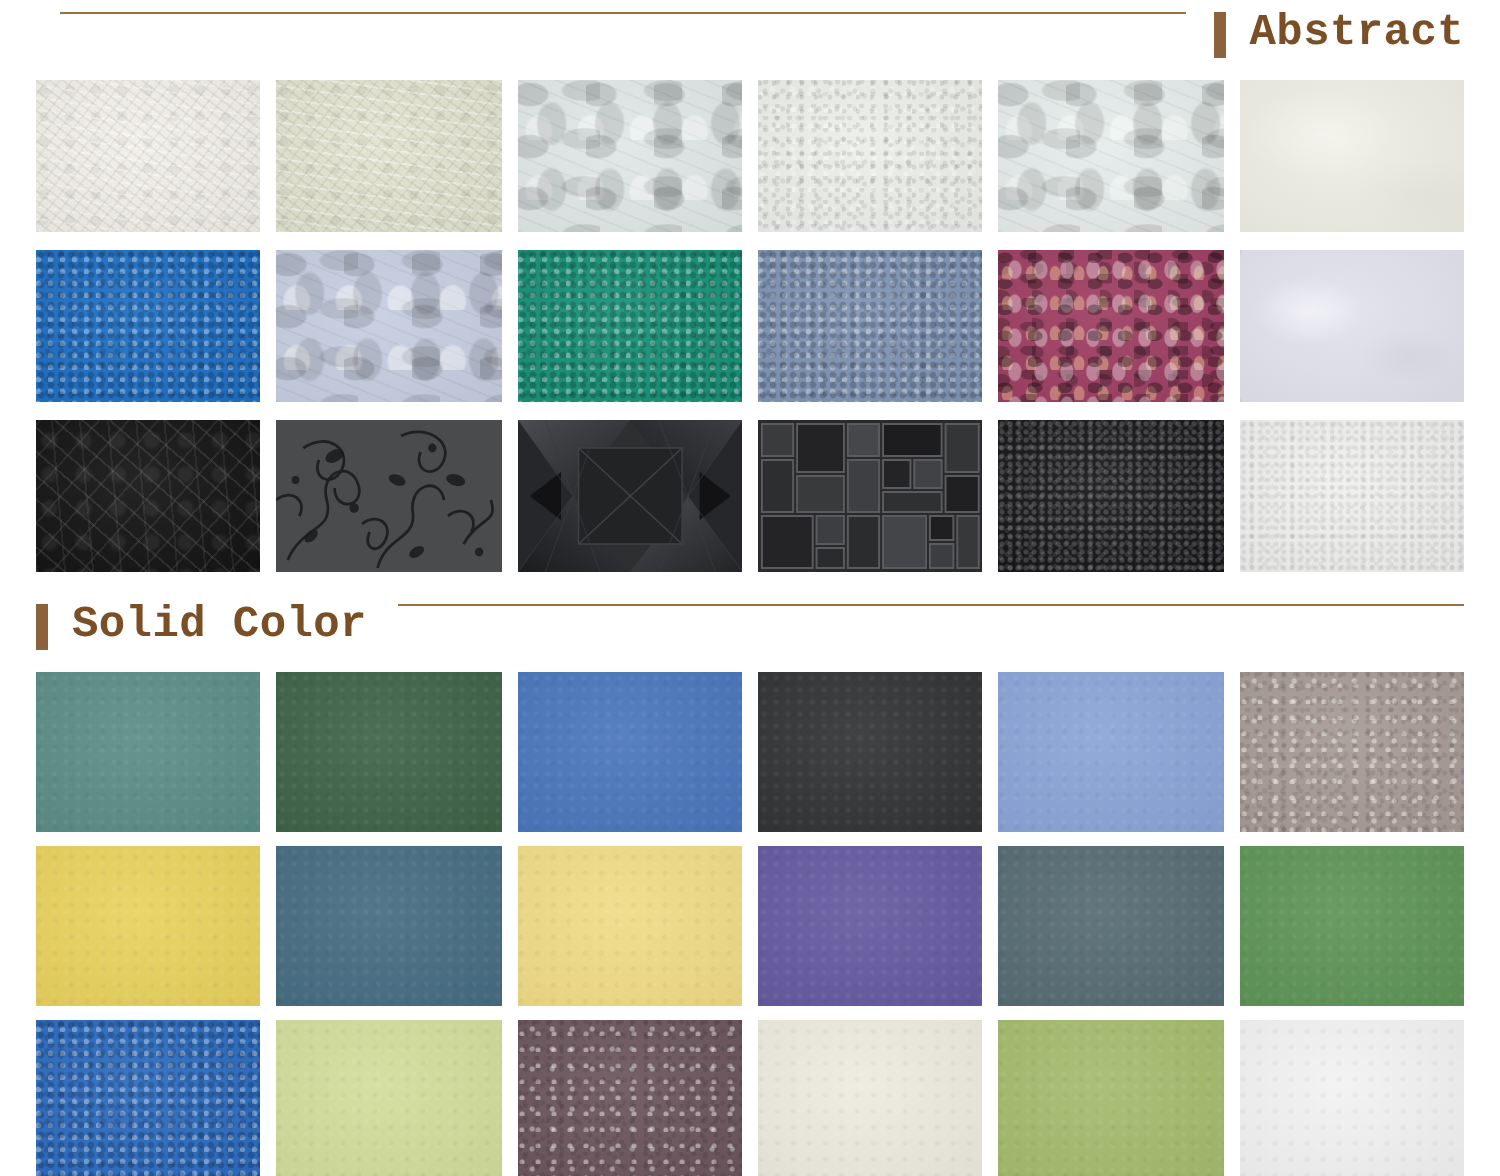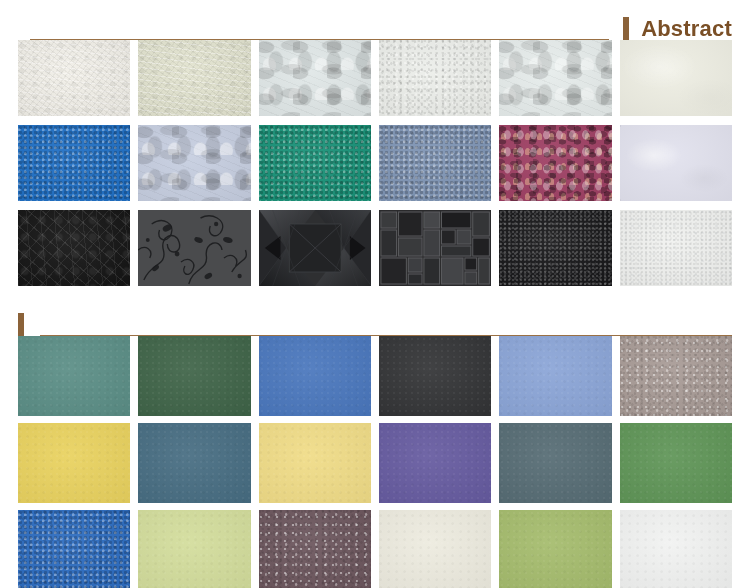--- a/index.html
+++ b/index.html
@@ -18,23 +18,24 @@
   .page {
     position: relative;
     width: 750px;
     height: 588px;
     background: #ffffff;
   }
 
   
   .section-header {
     display: flex;
-    align-items: flex-end;
+    align-items: flex-start;
     width: 100%;
     box-sizing: border-box;
+    font-family: Liberation Mono, monospace;
   }
   .section-header.right {
     padding: 0 18px 0 30px;
     height: 34px;
   }
   .section-header.left {
     padding: 0 18px 0 18px;
     height: 34px;
   }
 
@@ -365,20 +366,21 @@
       <div class="tile" style="background-color: rgb(240, 241, 239);">
         <div class="tx tx-whitegrain"></div>
         <div class="tx tx-vignette"></div>
       </div>
     </div>
 
   <div style="height:16px"></div>
 
   <div class="section-header left">
     <span class="hdr-bar"></span>
+    <span class="hdr-title">Solid Color</span>
     <span class="hdr-rule"></span>
   </div>
 
   <div class="grid solid" id="grid-solid">
       <div class="tile" style="background-color: rgb(91, 142, 134);">
         <div class="tx tx-solidnoise"></div>
         <div class="tx tx-vignette"></div>
       </div>
       <div class="tile" style="background-color: rgb(63, 100, 72);">
         <div class="tx tx-solidnoise"></div>

